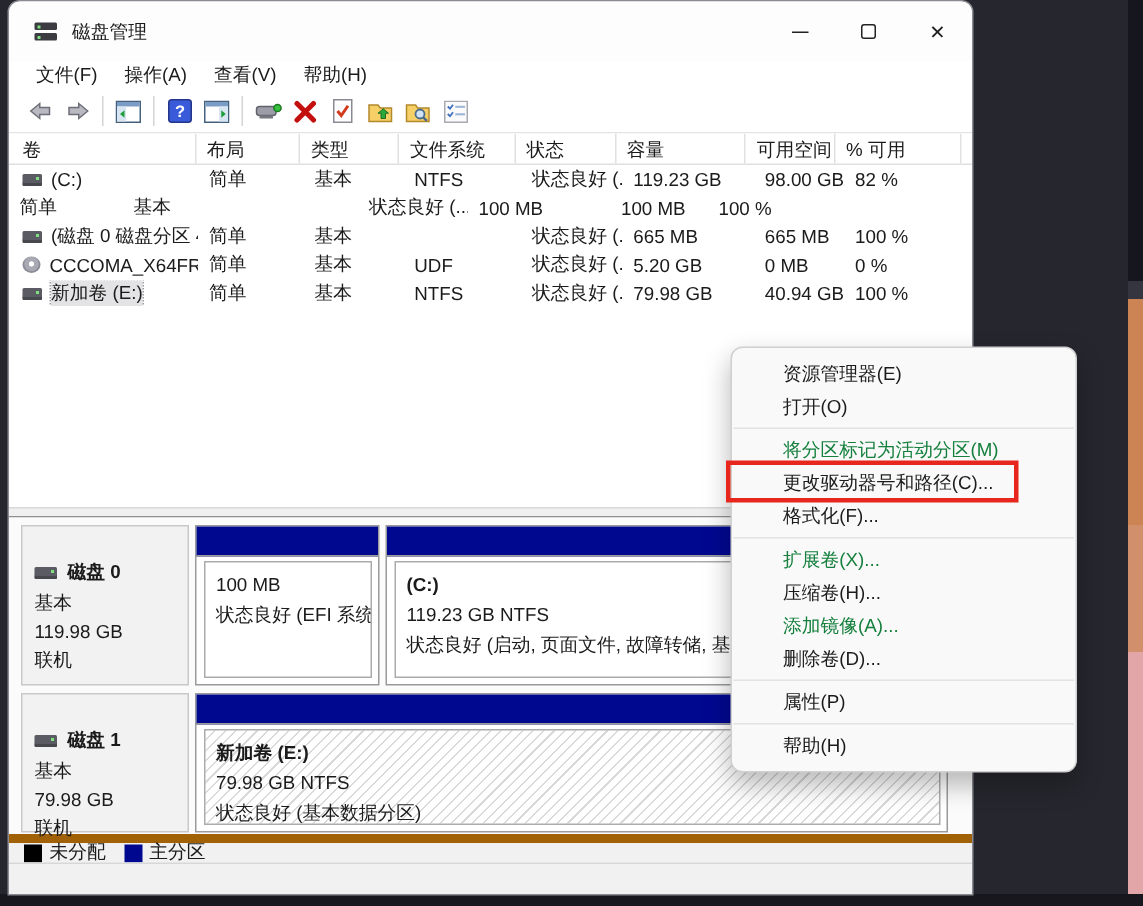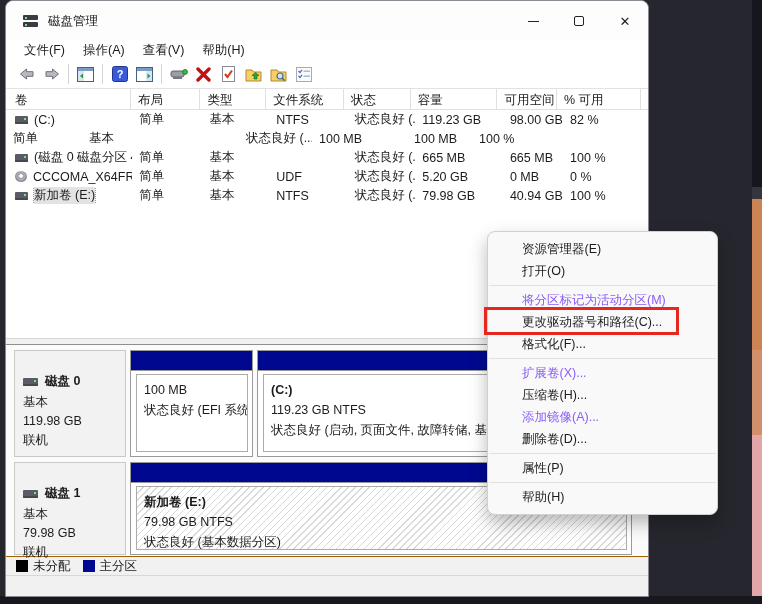--- a/index.html
+++ b/index.html
@@ -72,30 +72,30 @@
   .part-head { height:20px; flex:0 0 auto; background:#000890; border-bottom:1px solid #9a9a9a; }
   .part-body { flex:1; margin:3px 4px 4px 5px; border:1px solid #ababab; padding:5px 0 0 7px; font-size:12.5px; line-height:20px; color:#1b1b1b; white-space:nowrap; overflow:hidden; background:#fff; }
   .part-body.hatched { background:repeating-linear-gradient(135deg, #ffffff 0 4px, #d9d9d9 4px 5px); }
   .part-name { font-weight:bold; }
   .p-efi { width:123px; flex:0 0 auto; }
   .p-c { flex:1; }
   .p-sliver { width:16px; flex:0 0 auto; }
   .p-e { flex:1; }
 
   
-  .legend-bar { height:19px; flex:0 0 auto; background:#f1f1f1; border-top:1px solid #a16207; display:flex; align-items:center; padding-left:10px; font-size:12.5px; color:#1b1b1b; }
+  .legend-bar { height:19px; flex:0 0 auto; background:#f1f1f1; border-top:6px solid #a16207; display:flex; align-items:center; padding-left:10px; font-size:12.5px; color:#1b1b1b; }
   .legend-swatch { width:12px; height:12px; margin-right:5px; flex:0 0 auto; }
   .legend-item { display:flex; align-items:center; margin-right:12px; }
   .statusbar { flex:1; background:#f1f1f1; border-top:1px solid #d7d7d7; }
 
   
   .context-menu { position:absolute; left:481px; top:230px; width:231px; background:#f9f9f9;
     border:1px solid #d0d0d0; border-radius:8px; box-shadow:0 8px 18px rgba(0,0,0,.28); padding:6px 0; z-index:50; }
   .cm-item { height:22px; line-height:22px; font-size:12.5px; color:#1b1b1b; padding-left:34px; white-space:nowrap; }
-  .cm-item.disabled { color:#8b5cf6; }
+  .cm-item.disabled { color:#15803d; }
   .cm-sep { height:1px; background:#e2e2e2; margin:3px 1px; }
   .annotation-box { position:absolute; left:478px; top:306px; width:195px; height:28px;
     border:3px solid #e7261d; z-index:60; pointer-events:none; }
 </style>
 </head>
 <body>
 
 <div class="wallpaper-right"></div>
 <div class="wallpaper-bottom"></div>
 

